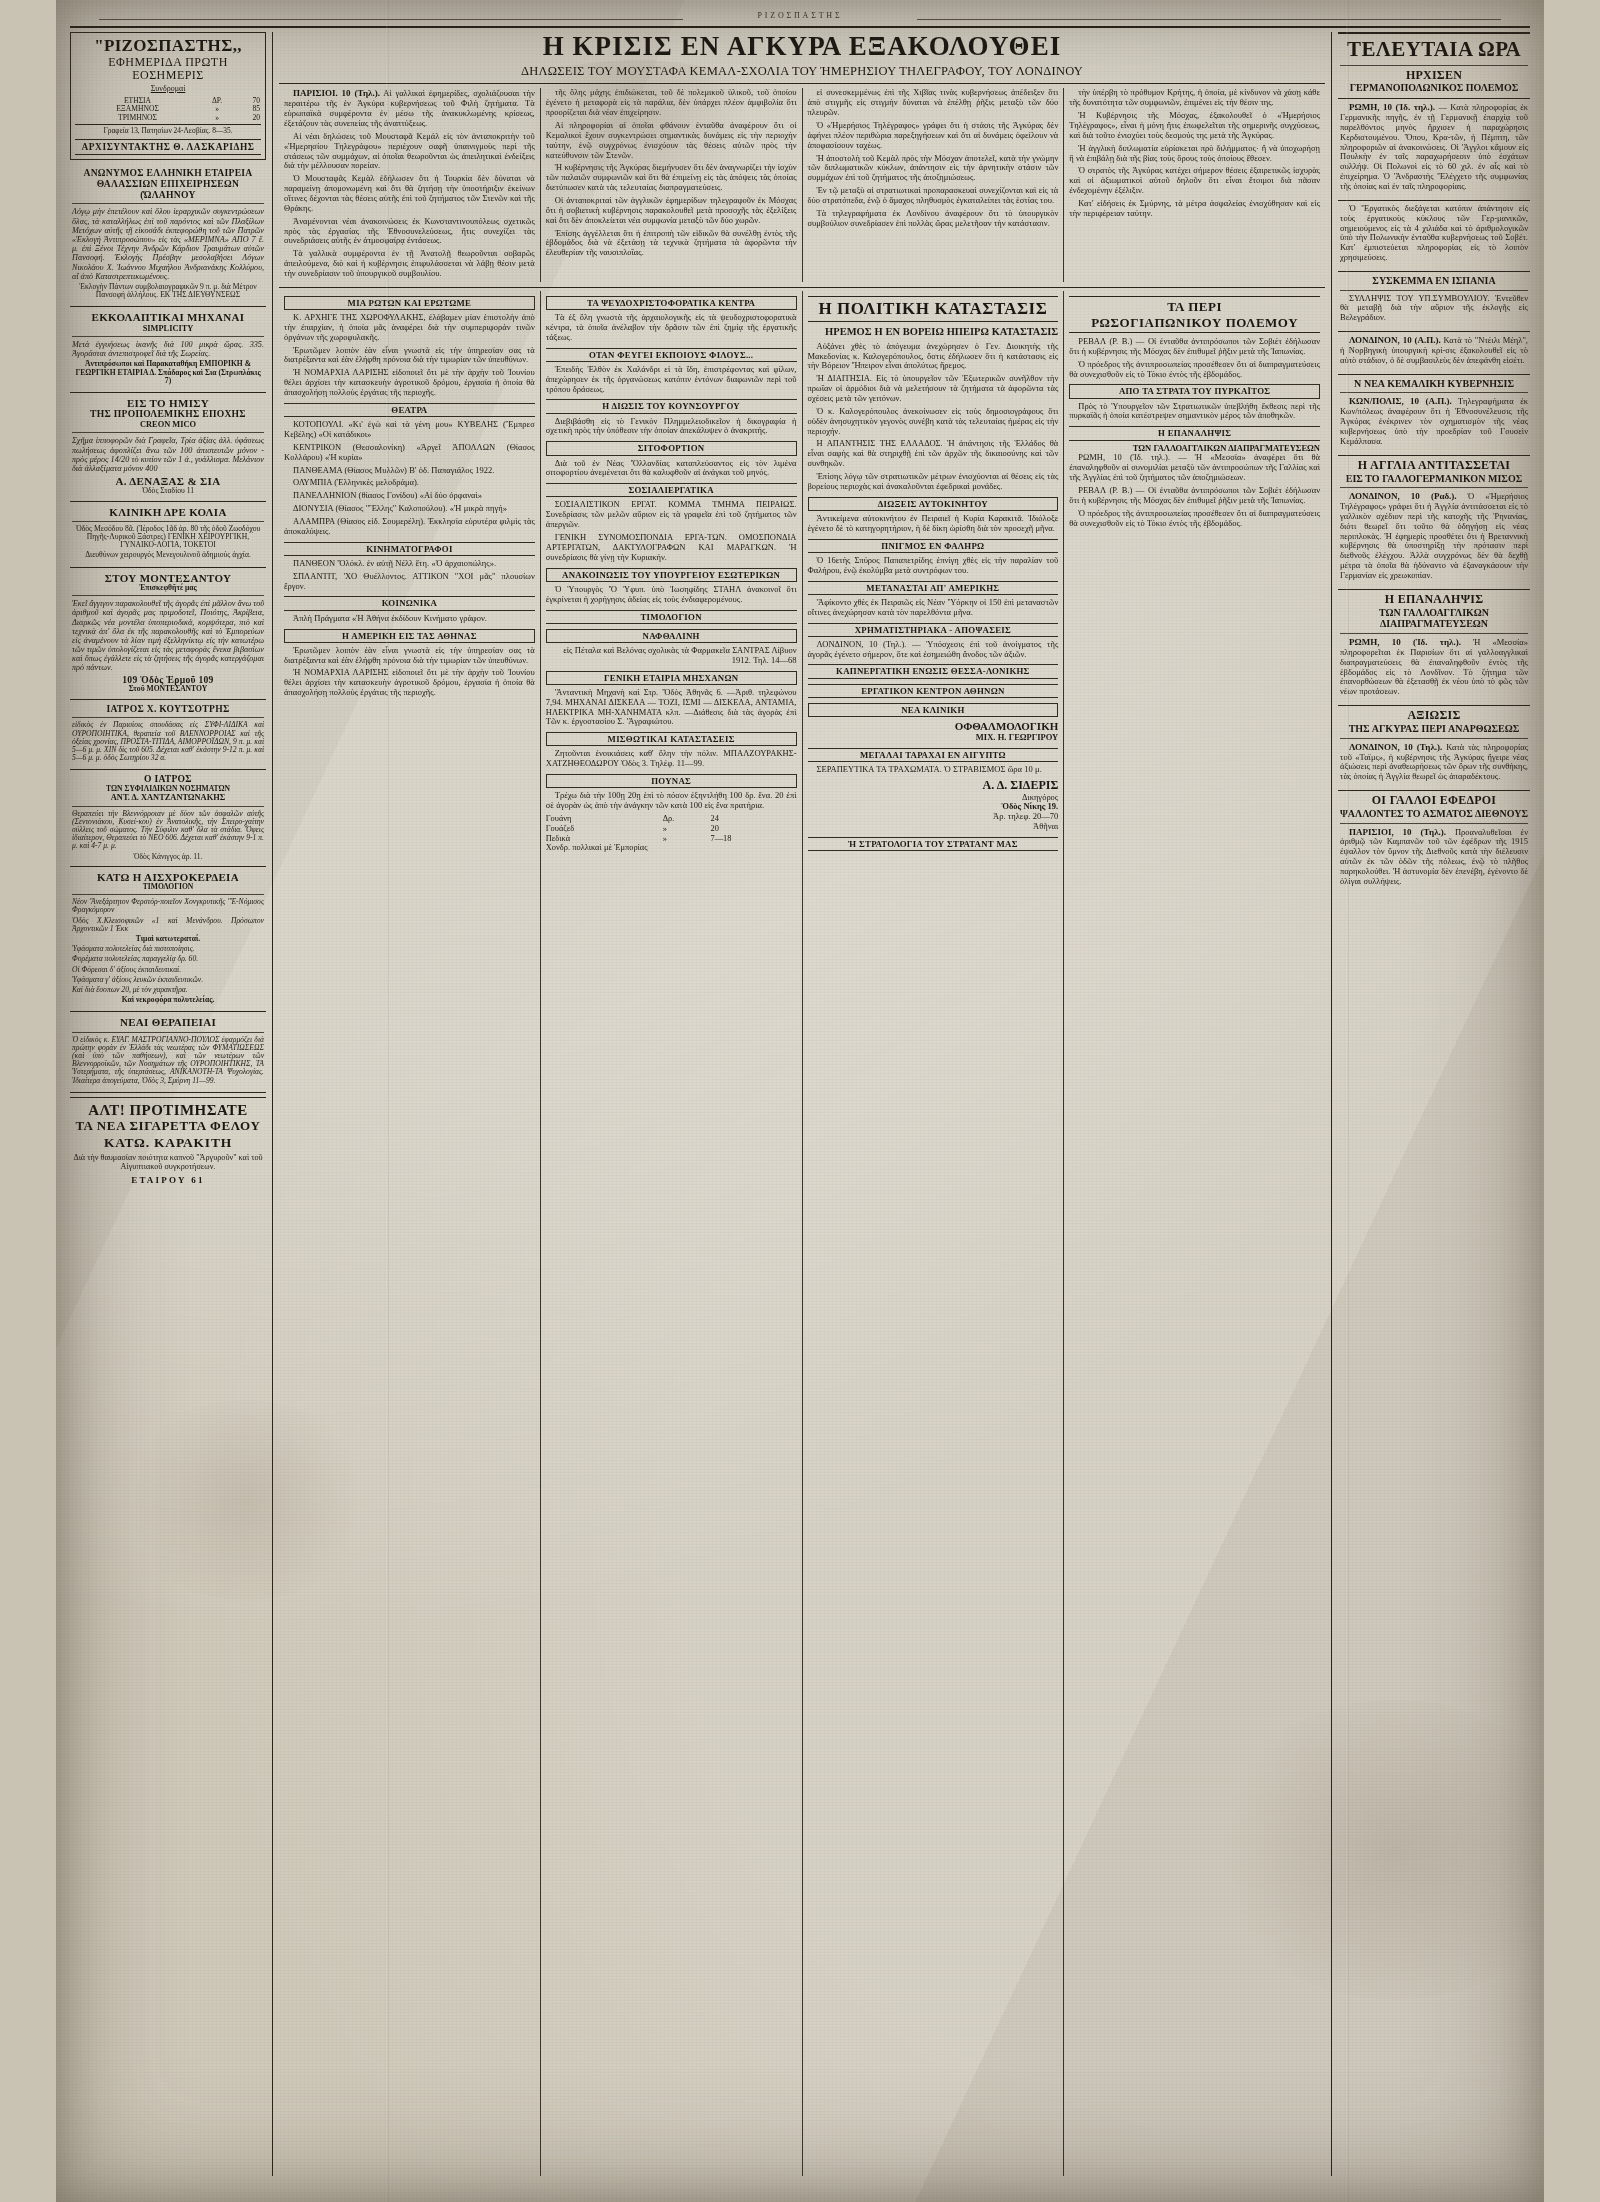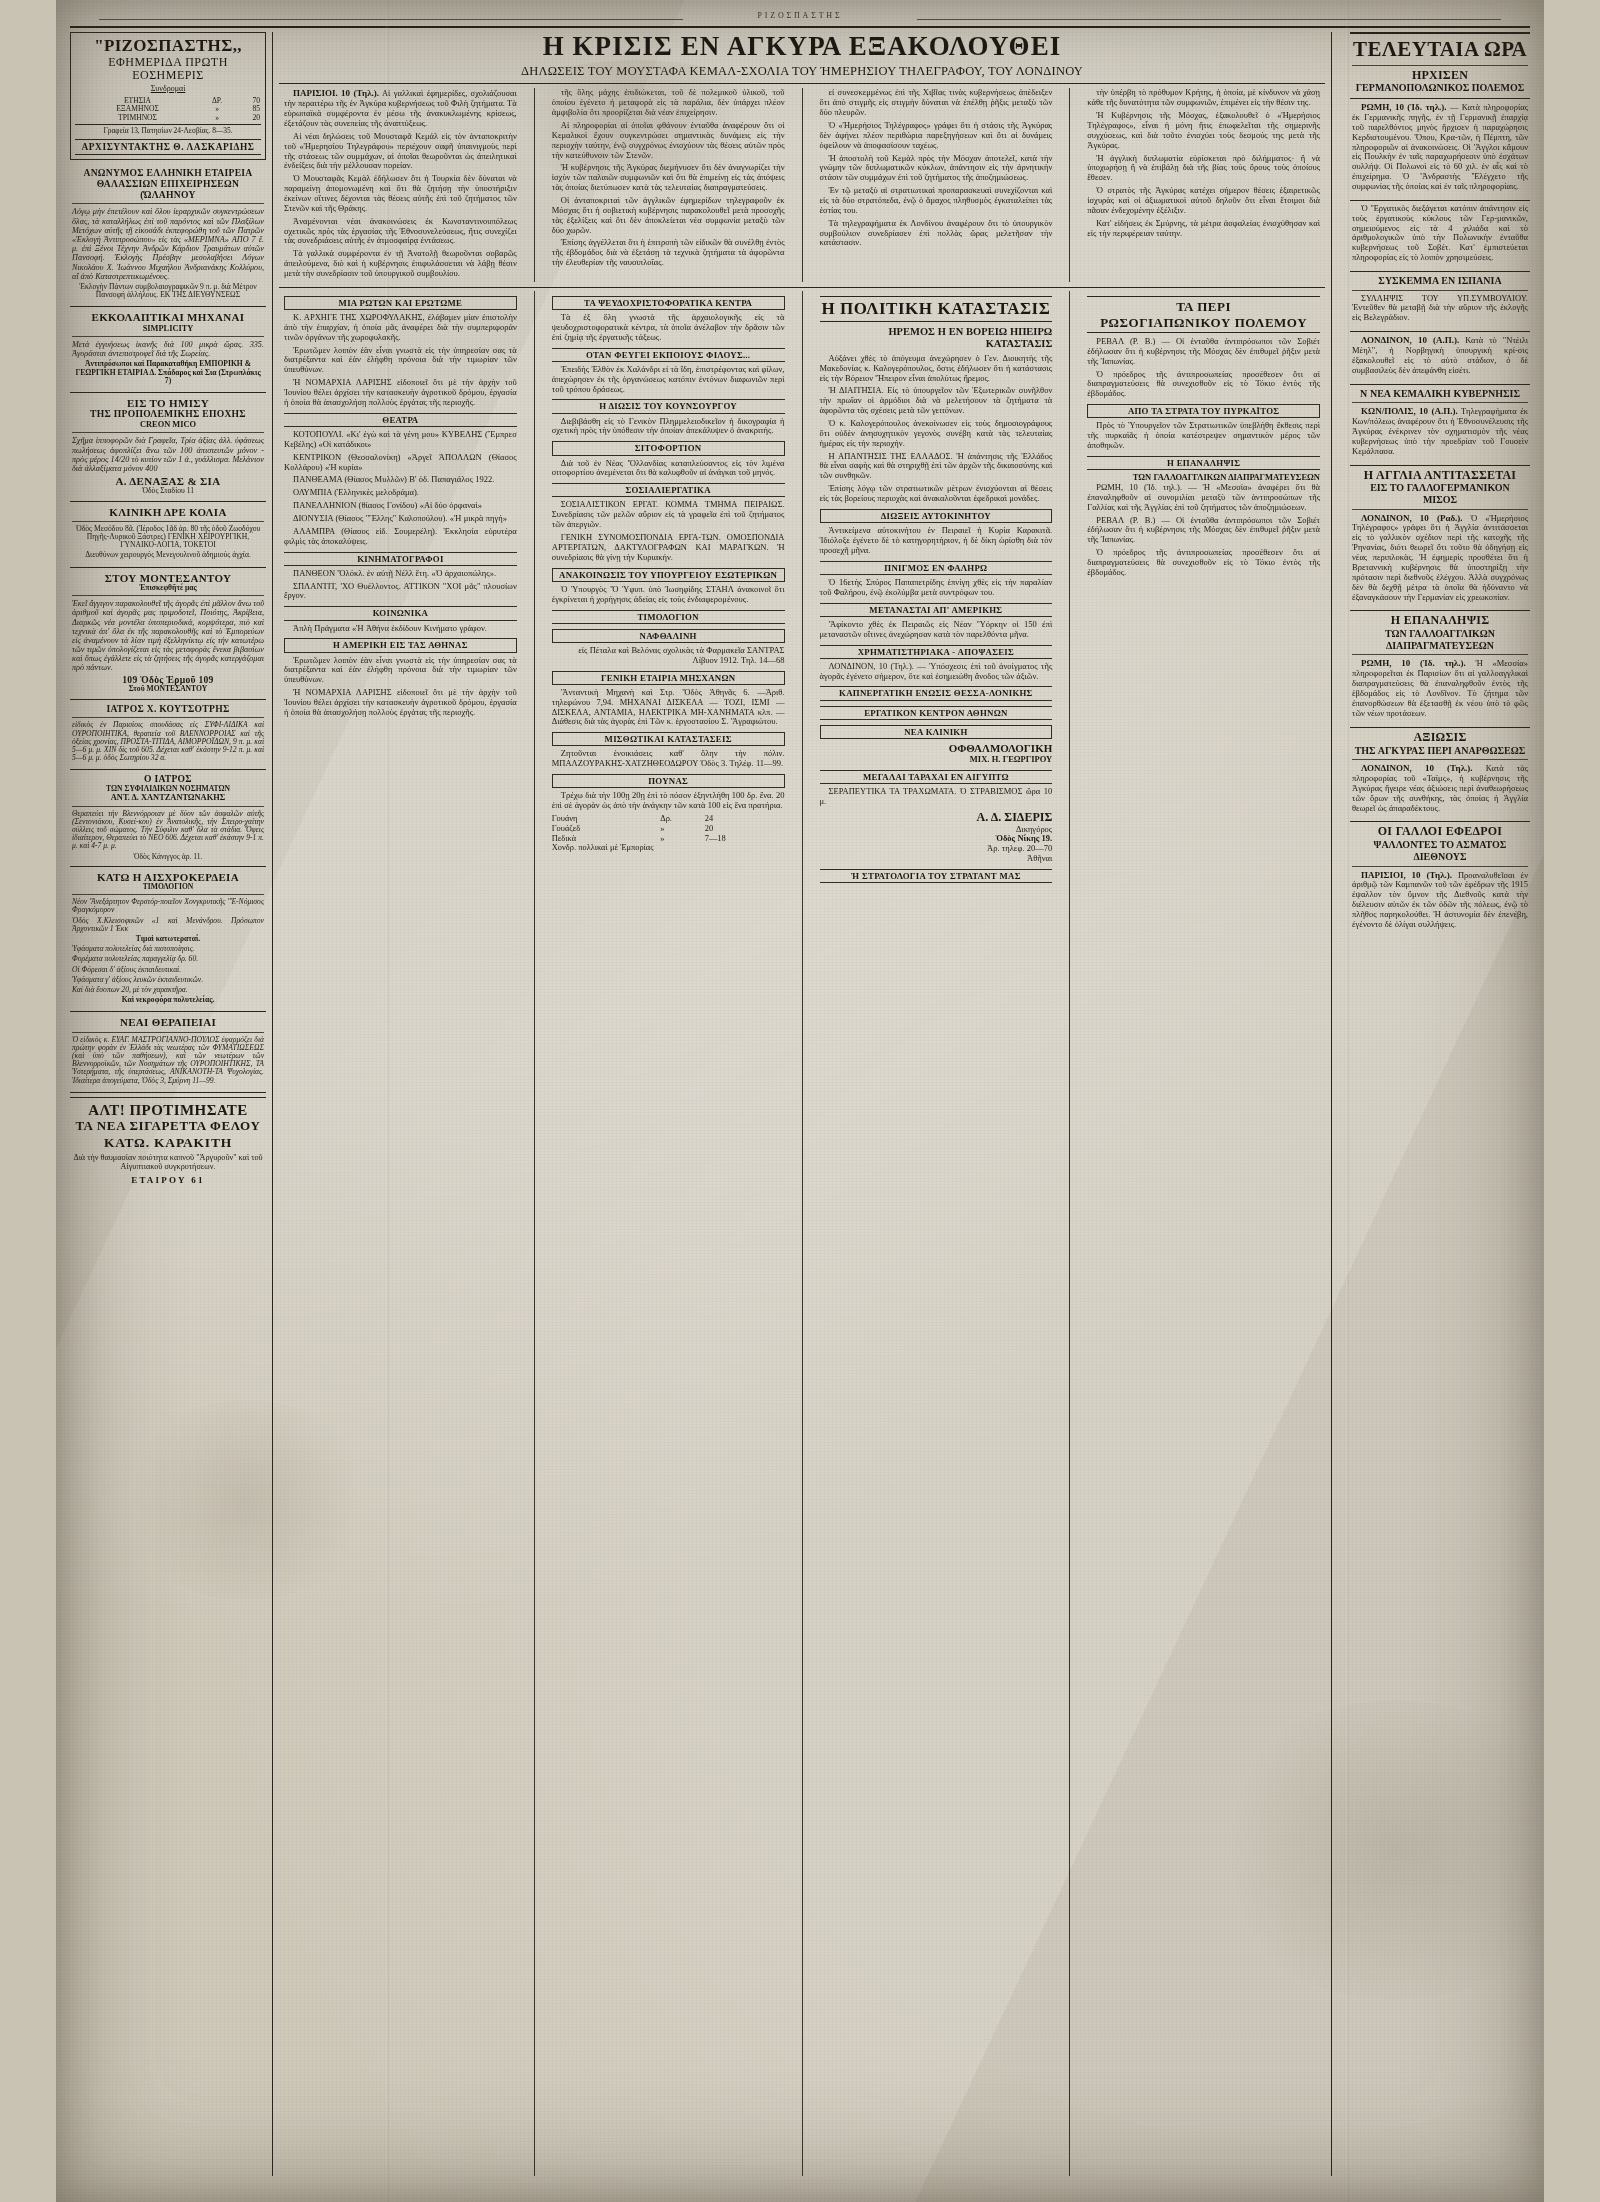--- a/index.html
+++ b/index.html
@@ -86,21 +86,21 @@
   .sub-table td.r{text-align:right;}
   .mh-addr{font-size:7.4px;margin-top:2px;border-top:1px solid #2a241d;padding-top:2px;}
   .mh-editor{font-size:9.4px;font-weight:bold;letter-spacing:.06em;margin-top:3px;border-top:1px solid #2a241d;border-bottom:1px solid #2a241d;padding:2px 0;}
   
   .headline-wrap{text-align:center;}
   .hl1{font-size:27px;font-weight:bold;letter-spacing:.04em;line-height:1.05;}
   .hl2{font-size:23px;font-weight:bold;letter-spacing:.03em;line-height:1.08;margin-top:2px;}
   .hl3{font-size:12.5px;font-weight:normal;letter-spacing:.02em;margin-top:4px;}
   .hl-rule{border-top:1px solid #2a241d;margin:5px 0 4px 0;}
   
-  .news4{display:flex;gap:12px;}
+  .news4{display:flex;gap:0;}
   .news4 .nc{flex:1 1 0;padding:0 5px;}
   .news4 .vsep{width:1px;background:#3a332a;flex:0 0 1px;}
   .dateline{font-weight:bold;font-size:9px;}
   
   .secthead{
     text-align:center;font-weight:bold;font-size:11px;letter-spacing:.04em;
     border-top:1px solid #2a241d;border-bottom:1px solid #2a241d;
     padding:2px 0;margin:5px 0 4px 0;
   }
   .secthead.big{font-size:17px;letter-spacing:.03em;}
@@ -112,21 +112,21 @@
   .minihead.plain{border:none;border-top:1px solid #332c24;border-bottom:1px solid #332c24;}
   
   .ad{border-bottom:1px solid #2a241d;padding:4px 2px 5px 2px;text-align:center;}
   .ad .t{font-weight:bold;letter-spacing:.03em;}
   .ad .t2{font-size:11px;}
   .ad .t3{font-size:9.6px;}
   .ad .l{font-size:8.4px;}
   .ad p{margin:2px 0;}
   .ad .it{font-style:italic;font-size:8.2px;text-align:justify;}
   
-  .rbox{border-bottom:1px solid #2a241d;padding:3px 2px 5px 2px;margin-left:12px;}
+  .rbox{border-bottom:1px solid #2a241d;padding:3px 2px 5px 2px;}
   .rtitle{text-align:center;font-weight:bold;}
   .rt-big{font-size:21px;letter-spacing:.02em;}
   .rt-mid{font-size:12px;letter-spacing:.02em;}
   .rt-small{font-size:10px;}
   
   .bottom-banner{
     text-align:center;border-top:1px solid #2a241d;margin-top:4px;padding-top:4px;
   }
   .bb1{font-size:15px;font-weight:bold;letter-spacing:.03em;}
   .bb2{font-size:13px;font-weight:bold;letter-spacing:.05em;}

